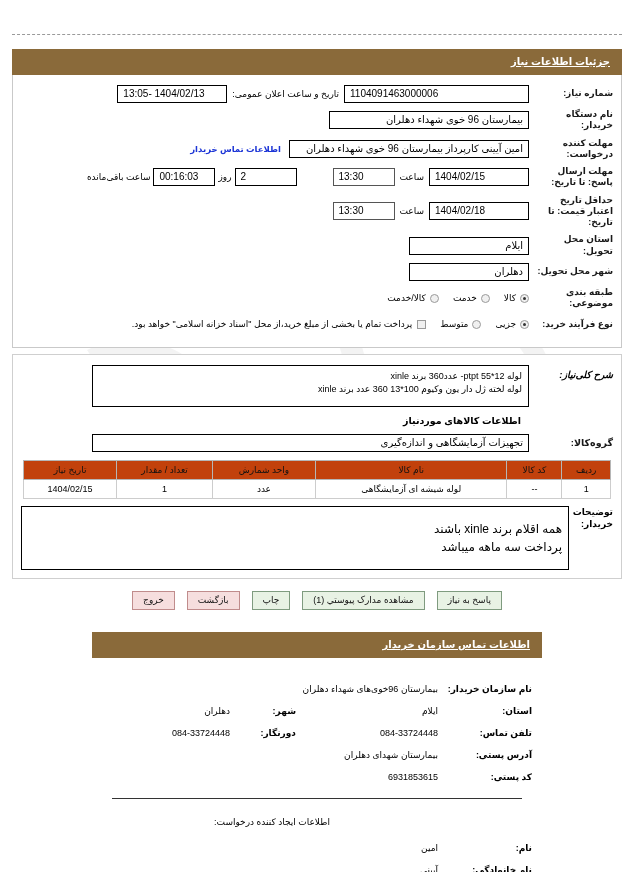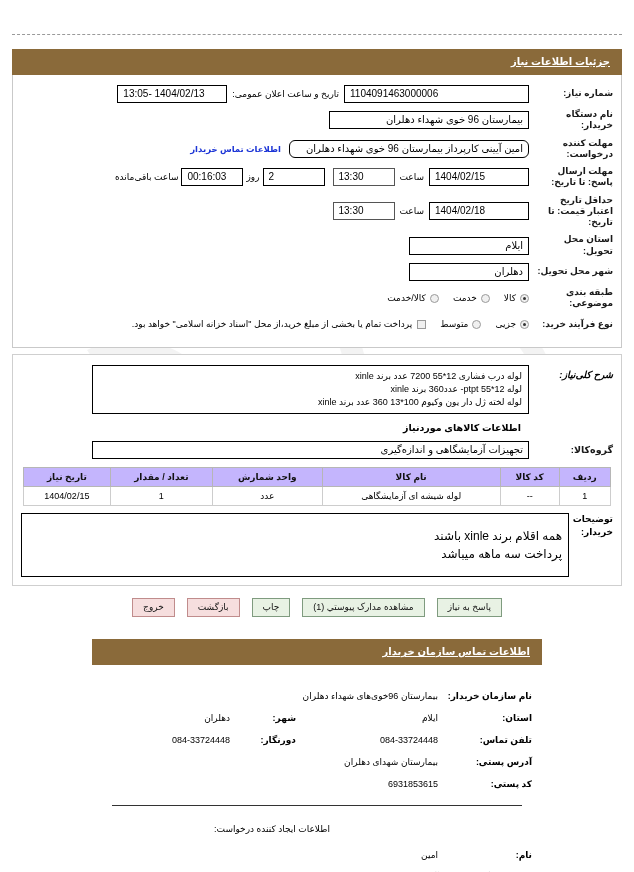--- a/index.html
+++ b/index.html
@@ -106,23 +106,23 @@
     font-size: 8.5px;
     font-weight: bold;
     text-decoration: none;
     white-space: nowrap;
     cursor: pointer;
     padding-right: 8px;
   }
 
   .w-num   { width: 185px; }
   .w-org   { width: 200px; }
-  .w-creat { width: 240px; border-radius: 6px; }
+  .w-creat { width: 240px; }
   .w-date  { width: 100px; }
-  .w-time  { width: 62px; }
+  .w-time  { width: 62px; margin-left: 28px; }
   .w-days  { width: 62px; }
   .w-count { width: 62px; }
   .w-prov  { width: 120px; }
 
   
   .radio-row { display: flex; align-items: center; }
   .radio-item {
     display: flex; align-items: center;
     margin-left: 14px;
     font-size: 9px;
@@ -183,23 +183,23 @@
   }
 
   
   .tbl-wrap { margin: 8px 2px 0 2px; }
   table.goods {
     width: 100%;
     border-collapse: collapse;
     font-size: 9px;
   }
   table.goods th {
-    background: #c4b5fd;
+    background: #c2410c;
     border: 1px solid #b6b6b6;
-    font-weight: bold;
+    font-weight: normal;
     padding: 4px 3px;
     text-align: center;
     color: #111;
     white-space: nowrap;
   }
   table.goods td {
     border: 1px solid #cdcdcd;
     padding: 4px 3px;
     text-align: center;
     background: #fff;
@@ -397,21 +397,20 @@
       <div class="note-text">پرداخت تمام یا بخشی از مبلغ خرید،از محل "اسناد خزانه اسلامی" خواهد بود.</div>
     </div>
 
   </div>
 
   <div class="panel nb">
 
     <div class="sum-row">
       <div class="sum-label">شرح کلی‌نیاز:</div>
       <div class="sum-box" id="summary-box">
-          <div>لوله درب  فشاری 12*55 7200 عدد  برند xinle</div>
           <div>لوله 12*55 ptpt-     عدد360  برند xinle</div>
           <div>لوله لخته ژل دار یون وکیوم 100*13 360 عدد برند  xinle</div>
         </div>
     </div>
 
     <div class="subhead">اطلاعات کالاهای موردنیاز</div>
 
     <div class="frow">
       <div class="flabel" style="font-size:9.5px;">گروه‌کالا:</div>
       <div class="fbox rtl-text" style="width:437px;">تجهیزات آزمایشگاهی و اندازه‌گیری</div>

